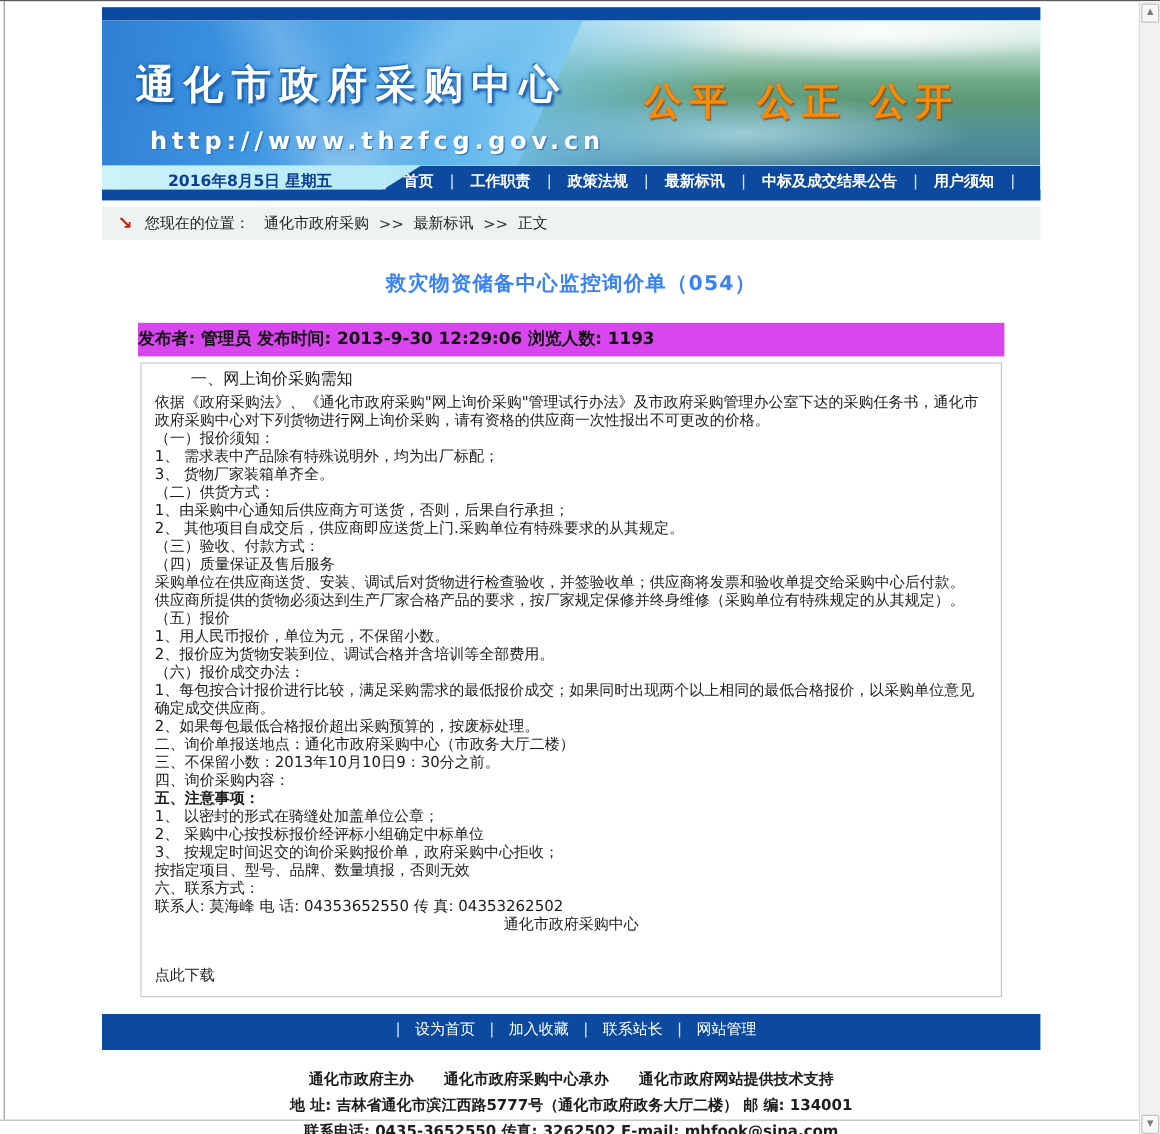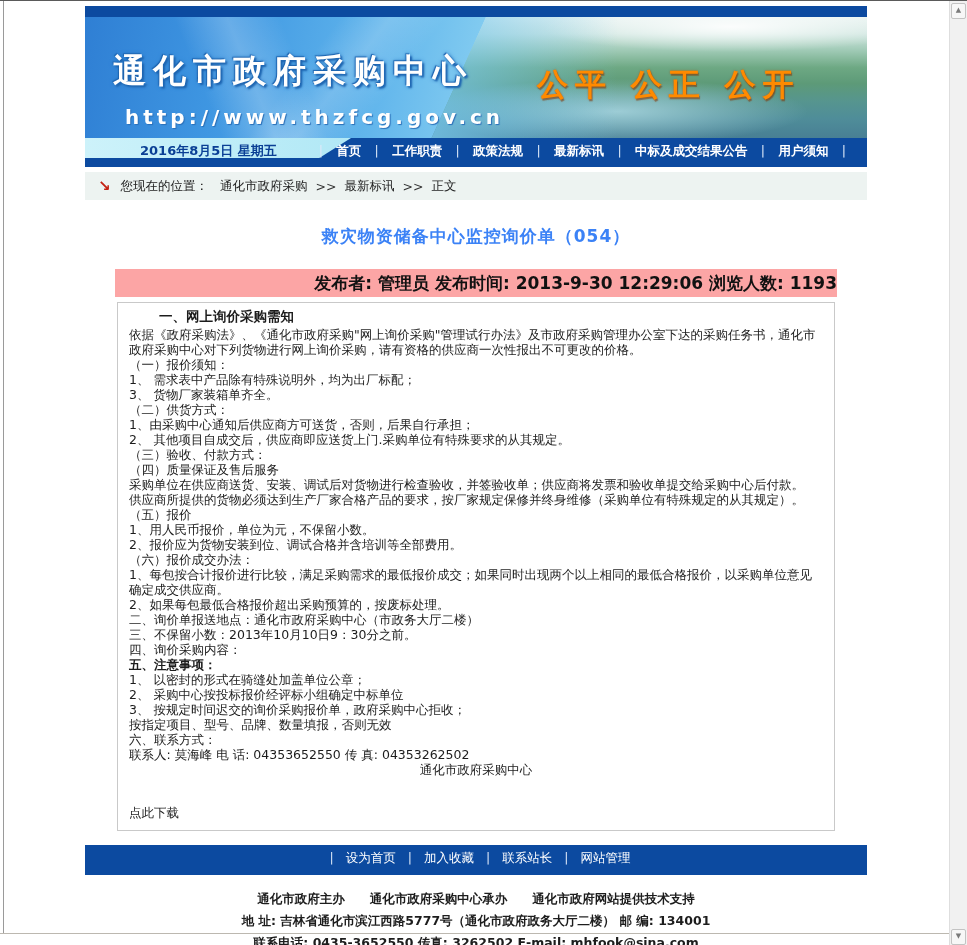--- a/index.html
+++ b/index.html
@@ -53,25 +53,25 @@
   .crumb-gap{height:5px;background:#ffffff;}
   .breadcrumb{height:28px;background:#edf3f1;font-size:12.5px;color:#222222;
     display:flex;align-items:center;padding-left:13px;}
   .crumb-icon{color:#c42112;font-size:15px;font-weight:bold;margin-right:10px;line-height:1;}
   .crumb-label{margin-right:8px;}
   .crumb-item{cursor:pointer;margin:0 4px;}
   .crumb-sep{margin:0 4px;color:#333333;}
   
   .article-title{margin-top:25px;text-align:center;font-size:17px;font-weight:bold;color:#3b82f6;
     letter-spacing:1px;}
-  .meta-bar{margin:21px 30px 0 30px;height:28px;line-height:28px;background:#fca5a5;
-    text-align:right;font-size:17px;font-weight:bold;color:#111111;}
+  .meta-bar{margin:21px 30px 0 30px;height:28px;line-height:28px;background:#d946ef;
+    text-align:left;font-size:14px;font-weight:bold;color:#111111;}
   .content-box{margin:5px 32px 0 32px;border:1px solid #c9c9c9;background:#ffffff;
     padding:6px 11px 10px 11px;font-size:12.5px;line-height:15px;color:#1c1c1c;}
-  .content-heading{font-weight:bold;font-size:13.5px;text-indent:30px;margin-bottom:3px;}
+  .content-heading{font-weight:normal;font-size:13.5px;text-indent:30px;margin-bottom:3px;}
   .content-box .para{margin:0;}
   .content-box .para.bold{font-weight:bold;}
   .signature{text-align:center;}
   .download{margin-top:28px;cursor:pointer;}
   
   .footer-bar{margin-top:14px;height:30px;line-height:26px;background:#0c4aa0;text-align:center;
     color:#ffffff;font-size:12.5px;}
   .footer-bar .sep{margin:0 8px;color:#d8e4f6;}
   .footer-bar .flink{cursor:pointer;}
   .footer-lines{margin-top:13px;text-align:center;font-size:12.5px;font-weight:bold;color:#1d1d1d;}

